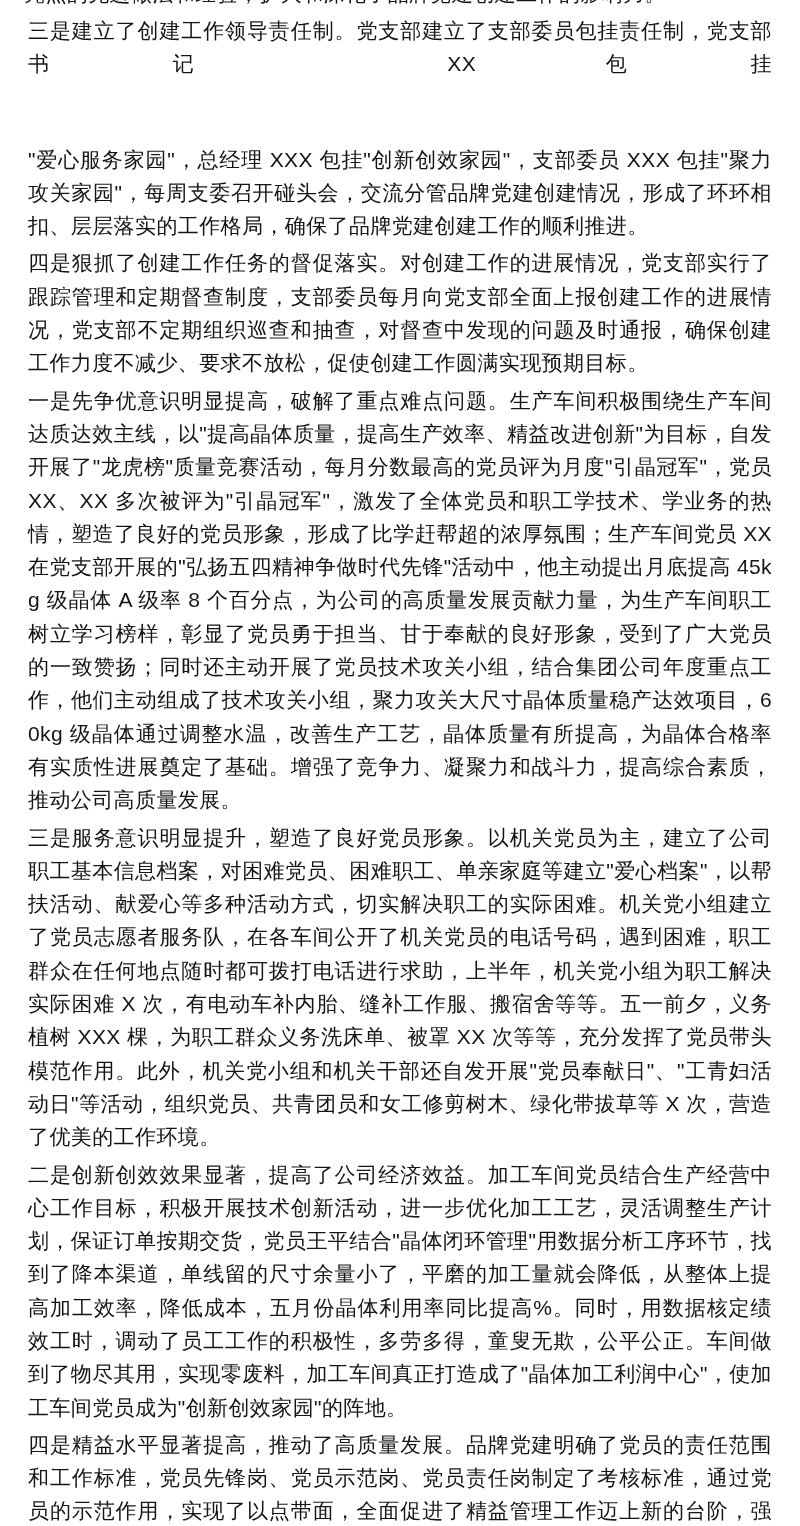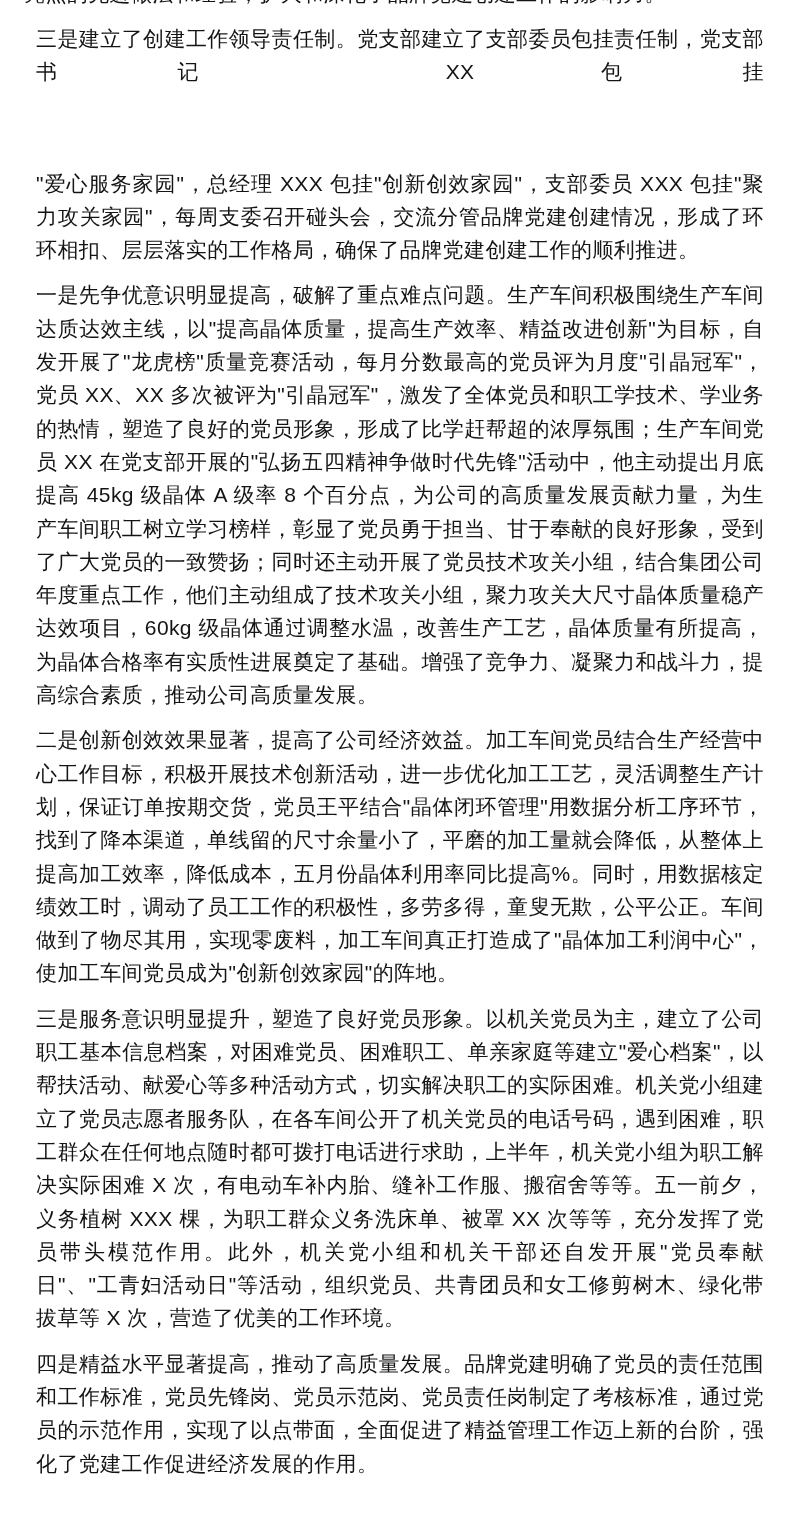--- a/index.html
+++ b/index.html
@@ -26,43 +26,44 @@
   
   .clip-wrap {
     height: 10px;
     overflow: hidden;
   }
   .clip-wrap .line {
     display: block;
     margin-top: -23px;
     white-space: nowrap;
   }
-  .para { margin: 12px; }
+  .para { margin: 4px; }
   
   .cut-line { text-align-last: justify; }
   .page-gap { height: 54px; }
 </style>
 </head>
 <body>
 
 <div class="doc">
 
   <div class="clip-wrap">
     <span class="line">亮点的先进做法和经验，扩大和深化了品牌党建创建工作的影响力。</span>
   </div>
 
   <div class="para cut-line">三是建立了创建工作领导责任制。党支部建立了支部委员包挂责任制，党支部书记 XX 包挂</div>
 
   <div class="page-gap"></div>
 
   <div class="para">"爱心服务家园"，总经理 XXX 包挂"创新创效家园"，支部委员 XXX 包挂"聚力攻关家园"，每周支委召开碰头会，交流分管品牌党建创建情况，形成了环环相扣、层层落实的工作格局，确保了品牌党建创建工作的顺利推进。</div>
 
+  <div class="para">四是狠抓了创建工作任务的督促落实。对创建工作的进展情况，党支部实行了跟踪管理和定期督查制度，支部委员每月向党支部全面上报创建工作的进展情况，党支部不定期组织巡查和抽查，对督查中发现的问题及时通报，确保创建工作力度不减少、要求不放松，促使创建工作圆满实现预期目标。</div>
 
 
   <div class="para">一是先争优意识明显提高，破解了重点难点问题。生产车间积极围绕生产车间达质达效主线，以"提高晶体质量，提高生产效率、精益改进创新"为目标，自发开展了"龙虎榜"质量竞赛活动，每月分数最高的党员评为月度"引晶冠军"，党员 XX、XX 多次被评为"引晶冠军"，激发了全体党员和职工学技术、学业务的热情，塑造了良好的党员形象，形成了比学赶帮超的浓厚氛围；生产车间党员 XX 在党支部开展的"弘扬五四精神争做时代先锋"活动中，他主动提出月底提高 45kg 级晶体 A 级率 8 个百分点，为公司的高质量发展贡献力量，为生产车间职工树立学习榜样，彰显了党员勇于担当、甘于奉献的良好形象，受到了广大党员的一致赞扬；同时还主动开展了党员技术攻关小组，结合集团公司年度重点工作，他们主动组成了技术攻关小组，聚力攻关大尺寸晶体质量稳产达效项目，60kg 级晶体通过调整水温，改善生产工艺，晶体质量有所提高，为晶体合格率有实质性进展奠定了基础。增强了竞争力、凝聚力和战斗力，提高综合素质，推动公司高质量发展。</div>
 
+  <div class="para">三是服务意识明显提升，塑造了良好党员形象。以机关党员为主，建立了公司职工基本信息档案，对困难党员、困难职工、单亲家庭等建立"爱心档案"，以帮扶活动、献爱心等多种活动方式，切实解决职工的实际困难。机关党小组建立了党员志愿者服务队，在各车间公开了机关党员的电话号码，遇到困难，职工群众在任何地点随时都可拨打电话进行求助，上半年，机关党小组为职工解决实际困难 X 次，有电动车补内胎、缝补工作服、搬宿舍等等。五一前夕，义务植树 XXX 棵，为职工群众义务洗床单、被罩 XX 次等等，充分发挥了党员带头模范作用。此外，机关党小组和机关干部还自发开展"党员奉献日"、"工青妇活动日"等活动，组织党员、共青团员和女工修剪树木、绿化带拔草等 X 次，营造了优美的工作环境。</div>
+
   <div class="para">二是创新创效效果显著，提高了公司经济效益。加工车间党员结合生产经营中心工作目标，积极开展技术创新活动，进一步优化加工工艺，灵活调整生产计划，保证订单按期交货，党员王平结合"晶体闭环管理"用数据分析工序环节，找到了降本渠道，单线留的尺寸余量小了，平磨的加工量就会降低，从整体上提高加工效率，降低成本，五月份晶体利用率同比提高%。同时，用数据核定绩效工时，调动了员工工作的积极性，多劳多得，童叟无欺，公平公正。车间做到了物尽其用，实现零废料，加工车间真正打造成了"晶体加工利润中心"，使加工车间党员成为"创新创效家园"的阵地。</div>
-
-  <div class="para">三是服务意识明显提升，塑造了良好党员形象。以机关党员为主，建立了公司职工基本信息档案，对困难党员、困难职工、单亲家庭等建立"爱心档案"，以帮扶活动、献爱心等多种活动方式，切实解决职工的实际困难。机关党小组建立了党员志愿者服务队，在各车间公开了机关党员的电话号码，遇到困难，职工群众在任何地点随时都可拨打电话进行求助，上半年，机关党小组为职工解决实际困难 X 次，有电动车补内胎、缝补工作服、搬宿舍等等。五一前夕，义务植树 XXX 棵，为职工群众义务洗床单、被罩 XX 次等等，充分发挥了党员带头模范作用。此外，机关党小组和机关干部还自发开展"党员奉献日"、"工青妇活动日"等活动，组织党员、共青团员和女工修剪树木、绿化带拔草等 X 次，营造了优美的工作环境。</div>
 
   <div class="para">四是精益水平显著提高，推动了高质量发展。品牌党建明确了党员的责任范围和工作标准，党员先锋岗、党员示范岗、党员责任岗制定了考核标准，通过党员的示范作用，实现了以点带面，全面促进了精益管理工作迈上新的台阶，强化了党建工作促进经济发展的作用。</div>
 
 </div>
 
 </body></html>

